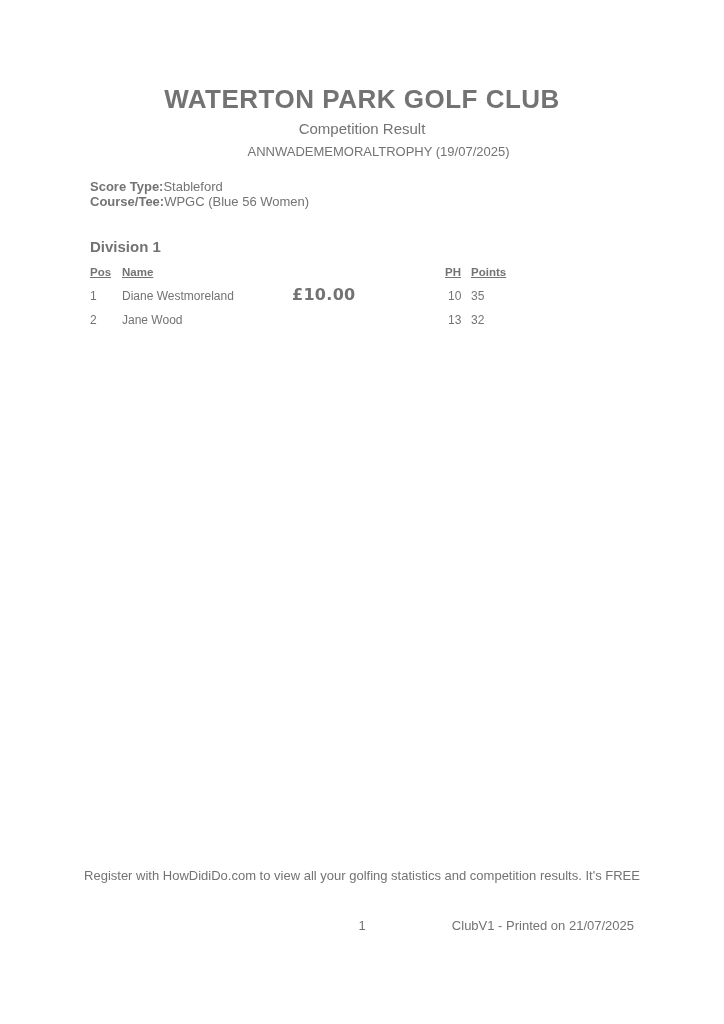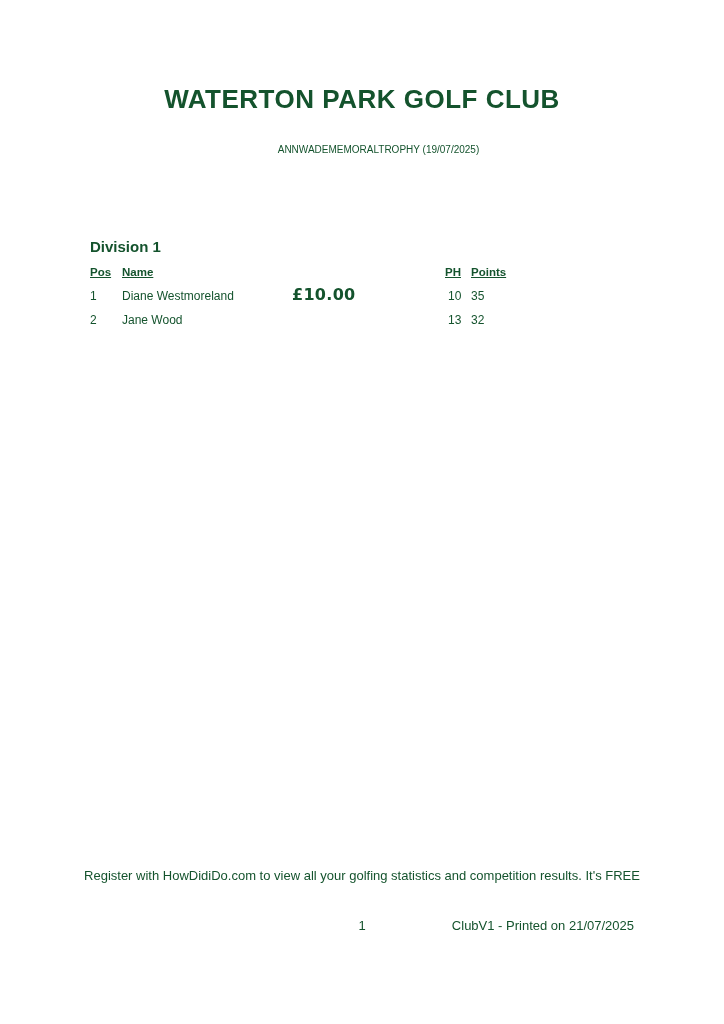--- a/index.html
+++ b/index.html
@@ -2,38 +2,38 @@
 <html><head>
 <meta charset="utf-8">
 <style>
   * { margin: 0; padding: 0; box-sizing: border-box; }
   html, body { background: #ffffff; }
   .page {
     position: relative;
     width: 724px;
     height: 1024px;
     background: #ffffff;
-    color: #14532d;
+    color: #737373;
     font-family: "Liberation Sans", sans-serif;
     overflow: hidden;
   }
   .centered { position: absolute; left: 0; width: 724px; text-align: center; }
   .club-title {
     top: 84px;
     font-size: 26px;
     font-weight: bold;
     letter-spacing: 0.5px;
   }
   .report-type {
     top: 120px;
     font-size: 15px;
   }
   .competition-title {
     top: 144px;
-    font-size: 10px;
+    font-size: 13px;
     padding-left: 33px;
   }
   .meta-block {
     position: absolute;
     left: 90px;
     top: 179px;
     font-size: 13px;
     line-height: 15px;
   }
   .meta-line .label { font-weight: bold; }
@@ -85,22 +85,31 @@
     font-size: 13px;
     white-space: nowrap;
   }
 </style>
 </head>
 <body>
 
 <div class="page">
 
   <div class="centered club-title">WATERTON PARK GOLF CLUB</div>
+  <div class="centered report-type">Competition Result</div>
   <div class="centered competition-title">ANNWADEMEMORALTROPHY (19/07/2025)</div>
 
+  <div class="meta-block">
+    <div class="meta-line">
+      <span class="label">Score Type:</span><span>Stableford</span>
+    </div>
+    <div class="meta-line">
+      <span class="label">Course/Tee:</span><span>WPGC (Blue 56 Women)</span>
+    </div>
+  </div>
 
   <div class="division-heading">Division 1</div>
 
   <div class="result-table">
     <div class="t-row t-head">
       <span class="cell c-pos">Pos</span>
       <span class="cell c-name">Name</span>
       <span class="cell c-ph-head">PH</span>
       <span class="cell c-points">Points</span>
     </div>

